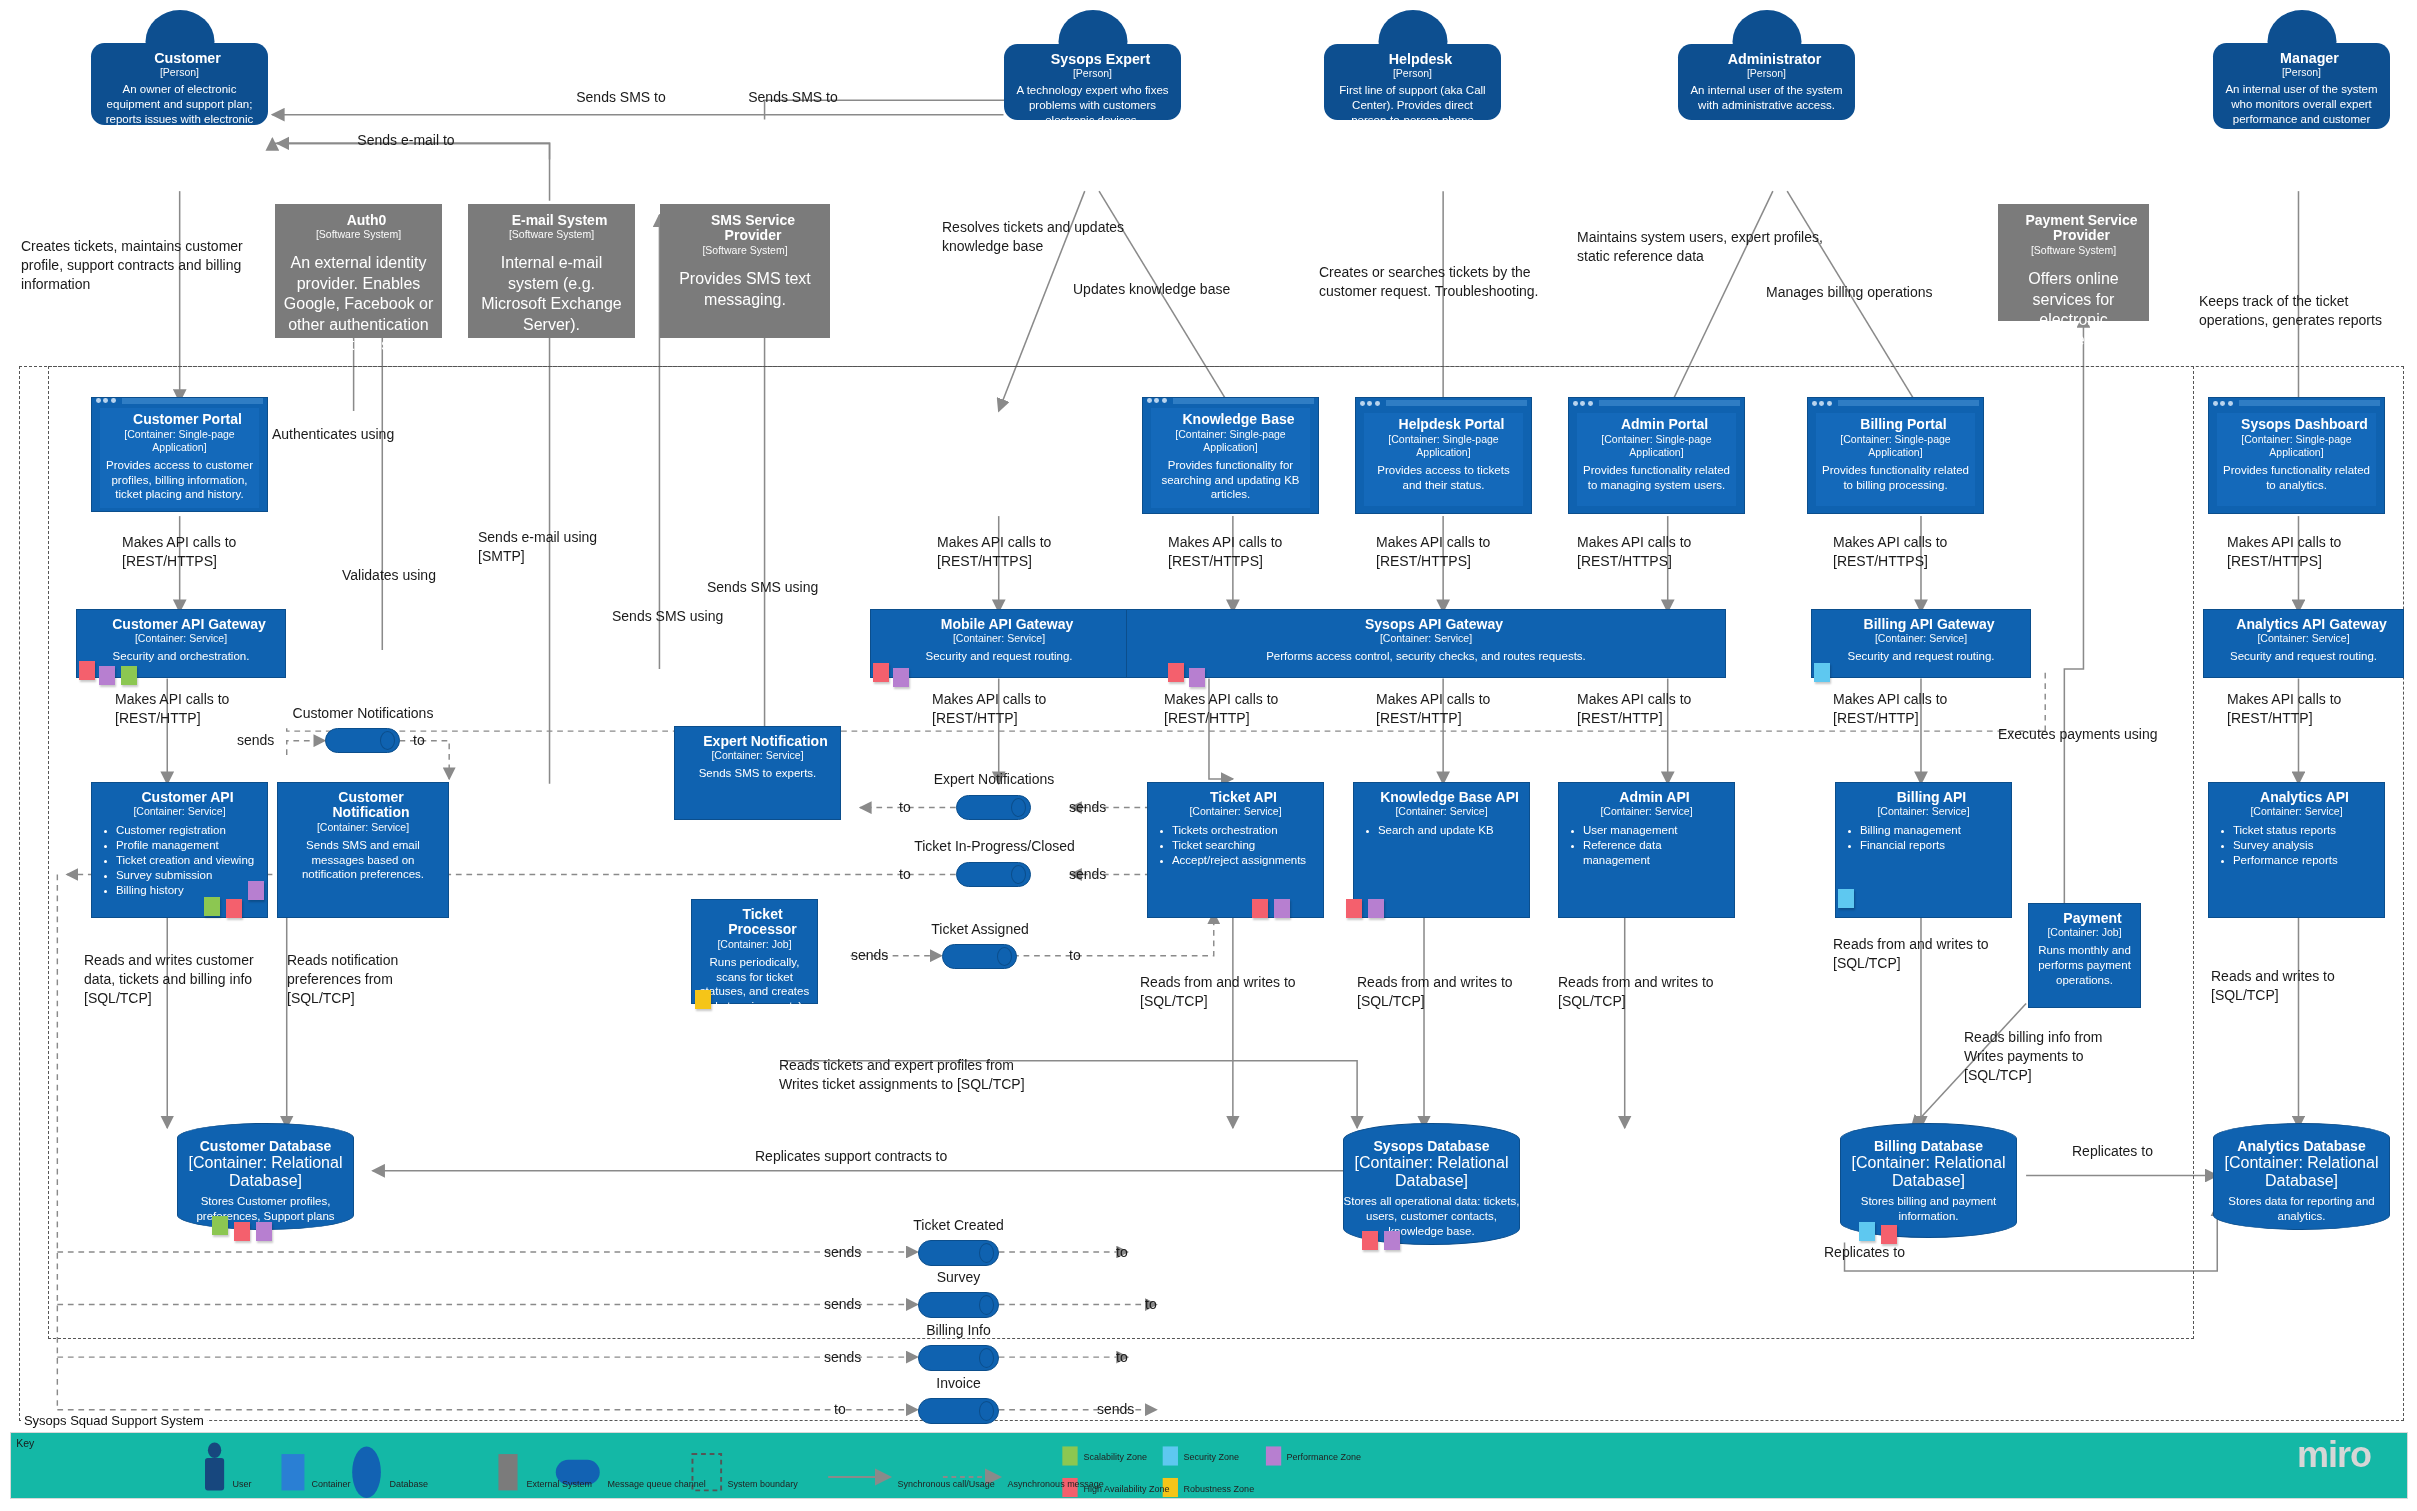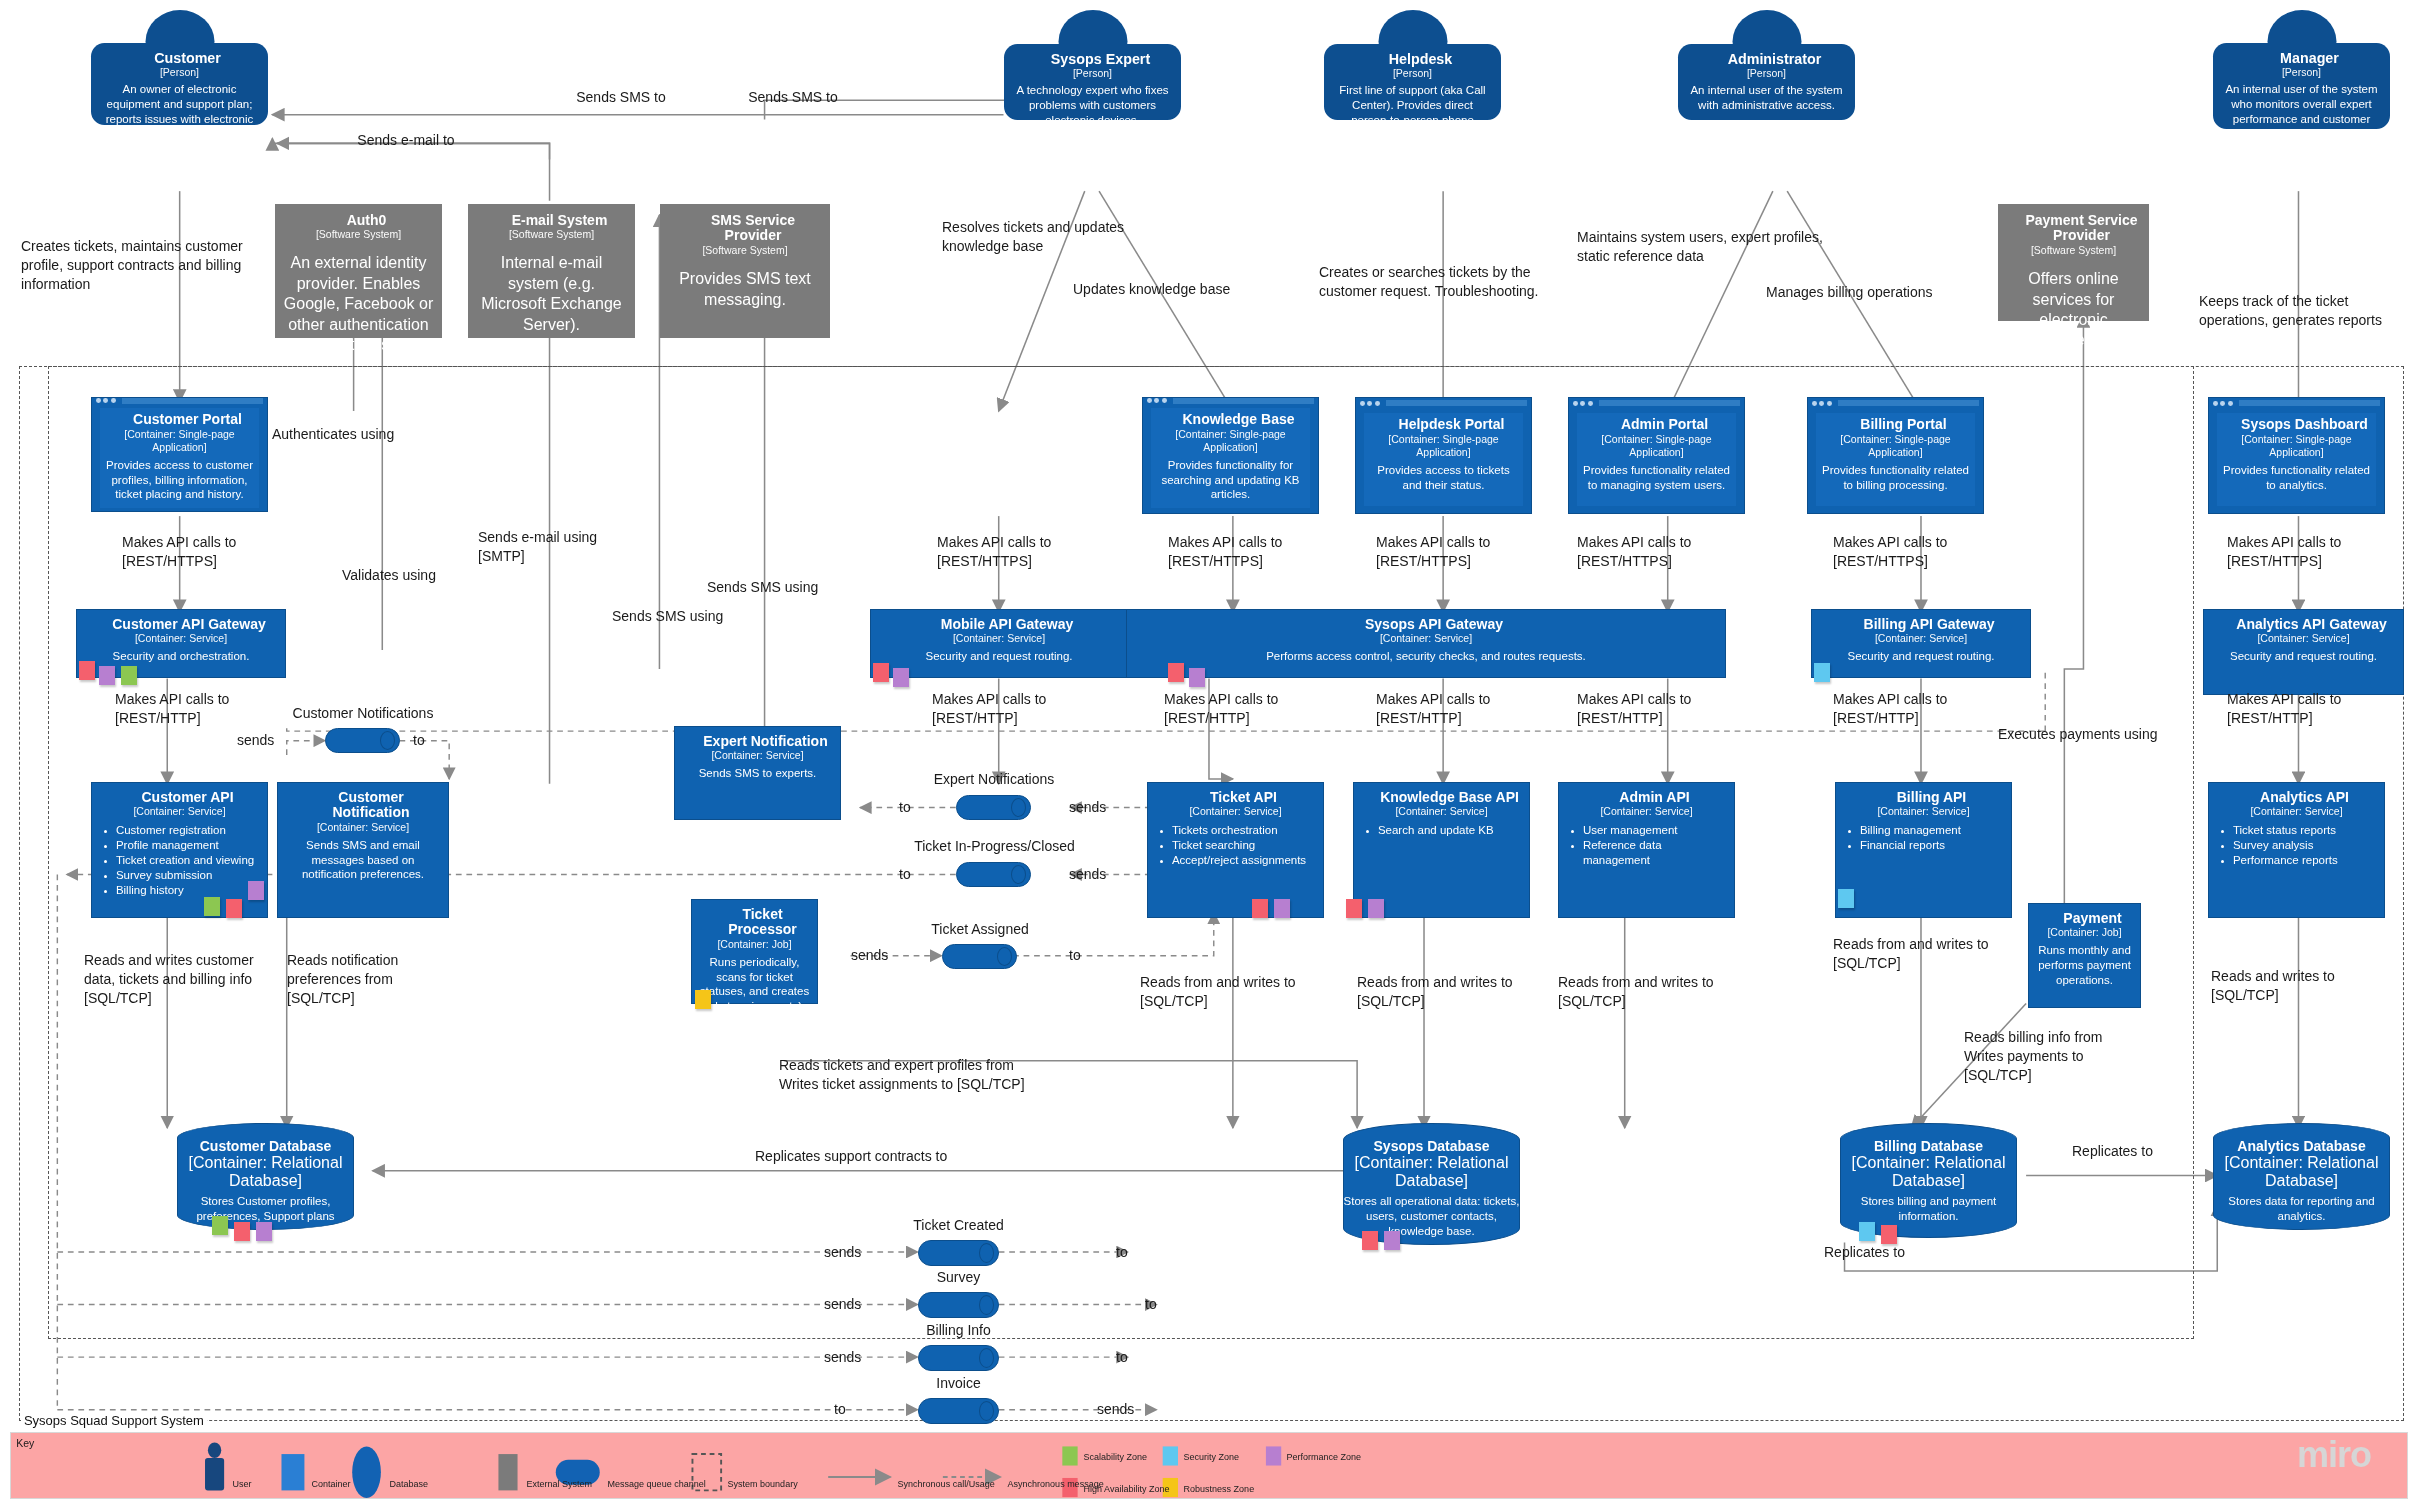--- a/index.html
+++ b/index.html
@@ -100,21 +100,21 @@
   .lab { position:absolute; font-size:14px; line-height:1.35; color:#1a1a1a; }
   .lab.c { text-align:center; }
 
   
   .boundary { position:absolute; border:1.9px dashed #555; }
   .boundary-name { position:absolute; font-size:13px; color:#111; background:#fff; padding:0 2.9px; font-weight:normal;}
 
   
   .key {
     position:absolute; left:9.6px; top:1432px; width:2398px; height:67px;
-    border:1px solid #d8d8d8; background:#fca5a5;
+    border:1px solid #d8d8d8; background:#14b8a6;
   }
   .key .kl { position:absolute; font-size:9px; color:#222; }
   .key .ktitle { position:absolute; left:5.7px; top:3.8px; font-size:10.5px; }
   .miro {
     position:absolute; right:46px; top:1434px;
     font-size:36px; color:#d6d6d6; font-weight:bold; letter-spacing:-1px;
   }
 </style>
 </head>
 <body>
@@ -389,21 +389,21 @@
   <div class="sticky z-ha" style="left:1168px; top:663px;"></div>
   <div class="sticky z-perf" style="left:1189px; top:668px;"></div>
 
   <div class="node cont" style="left:1811px; top:609px; width:220px; height:69px;">
     <div class="ttl">Billing API Gateway</div>
     <div class="typ">[Container: Service]</div>
     <div class="dsc">Security and request routing.</div>
   </div>
   <div class="sticky z-sec" style="left:1814px; top:663px;"></div>
 
-  <div class="node cont" style="left:2203px; top:609px; width:201px; height:86px;">
+  <div class="node cont" style="left:2203px; top:609px; width:201px; height:69px;">
     <div class="ttl">Analytics API Gateway</div>
     <div class="typ">[Container: Service]</div>
     <div class="dsc">Security and request routing.</div>
   </div>
 
   <div class="node cont" style="left:91px; top:782px; width:177px; height:136px;">
     <div class="ttl">Customer API</div>
     <div class="typ">[Container: Service]</div>
     <ul>
       <li>Customer registration</li>

